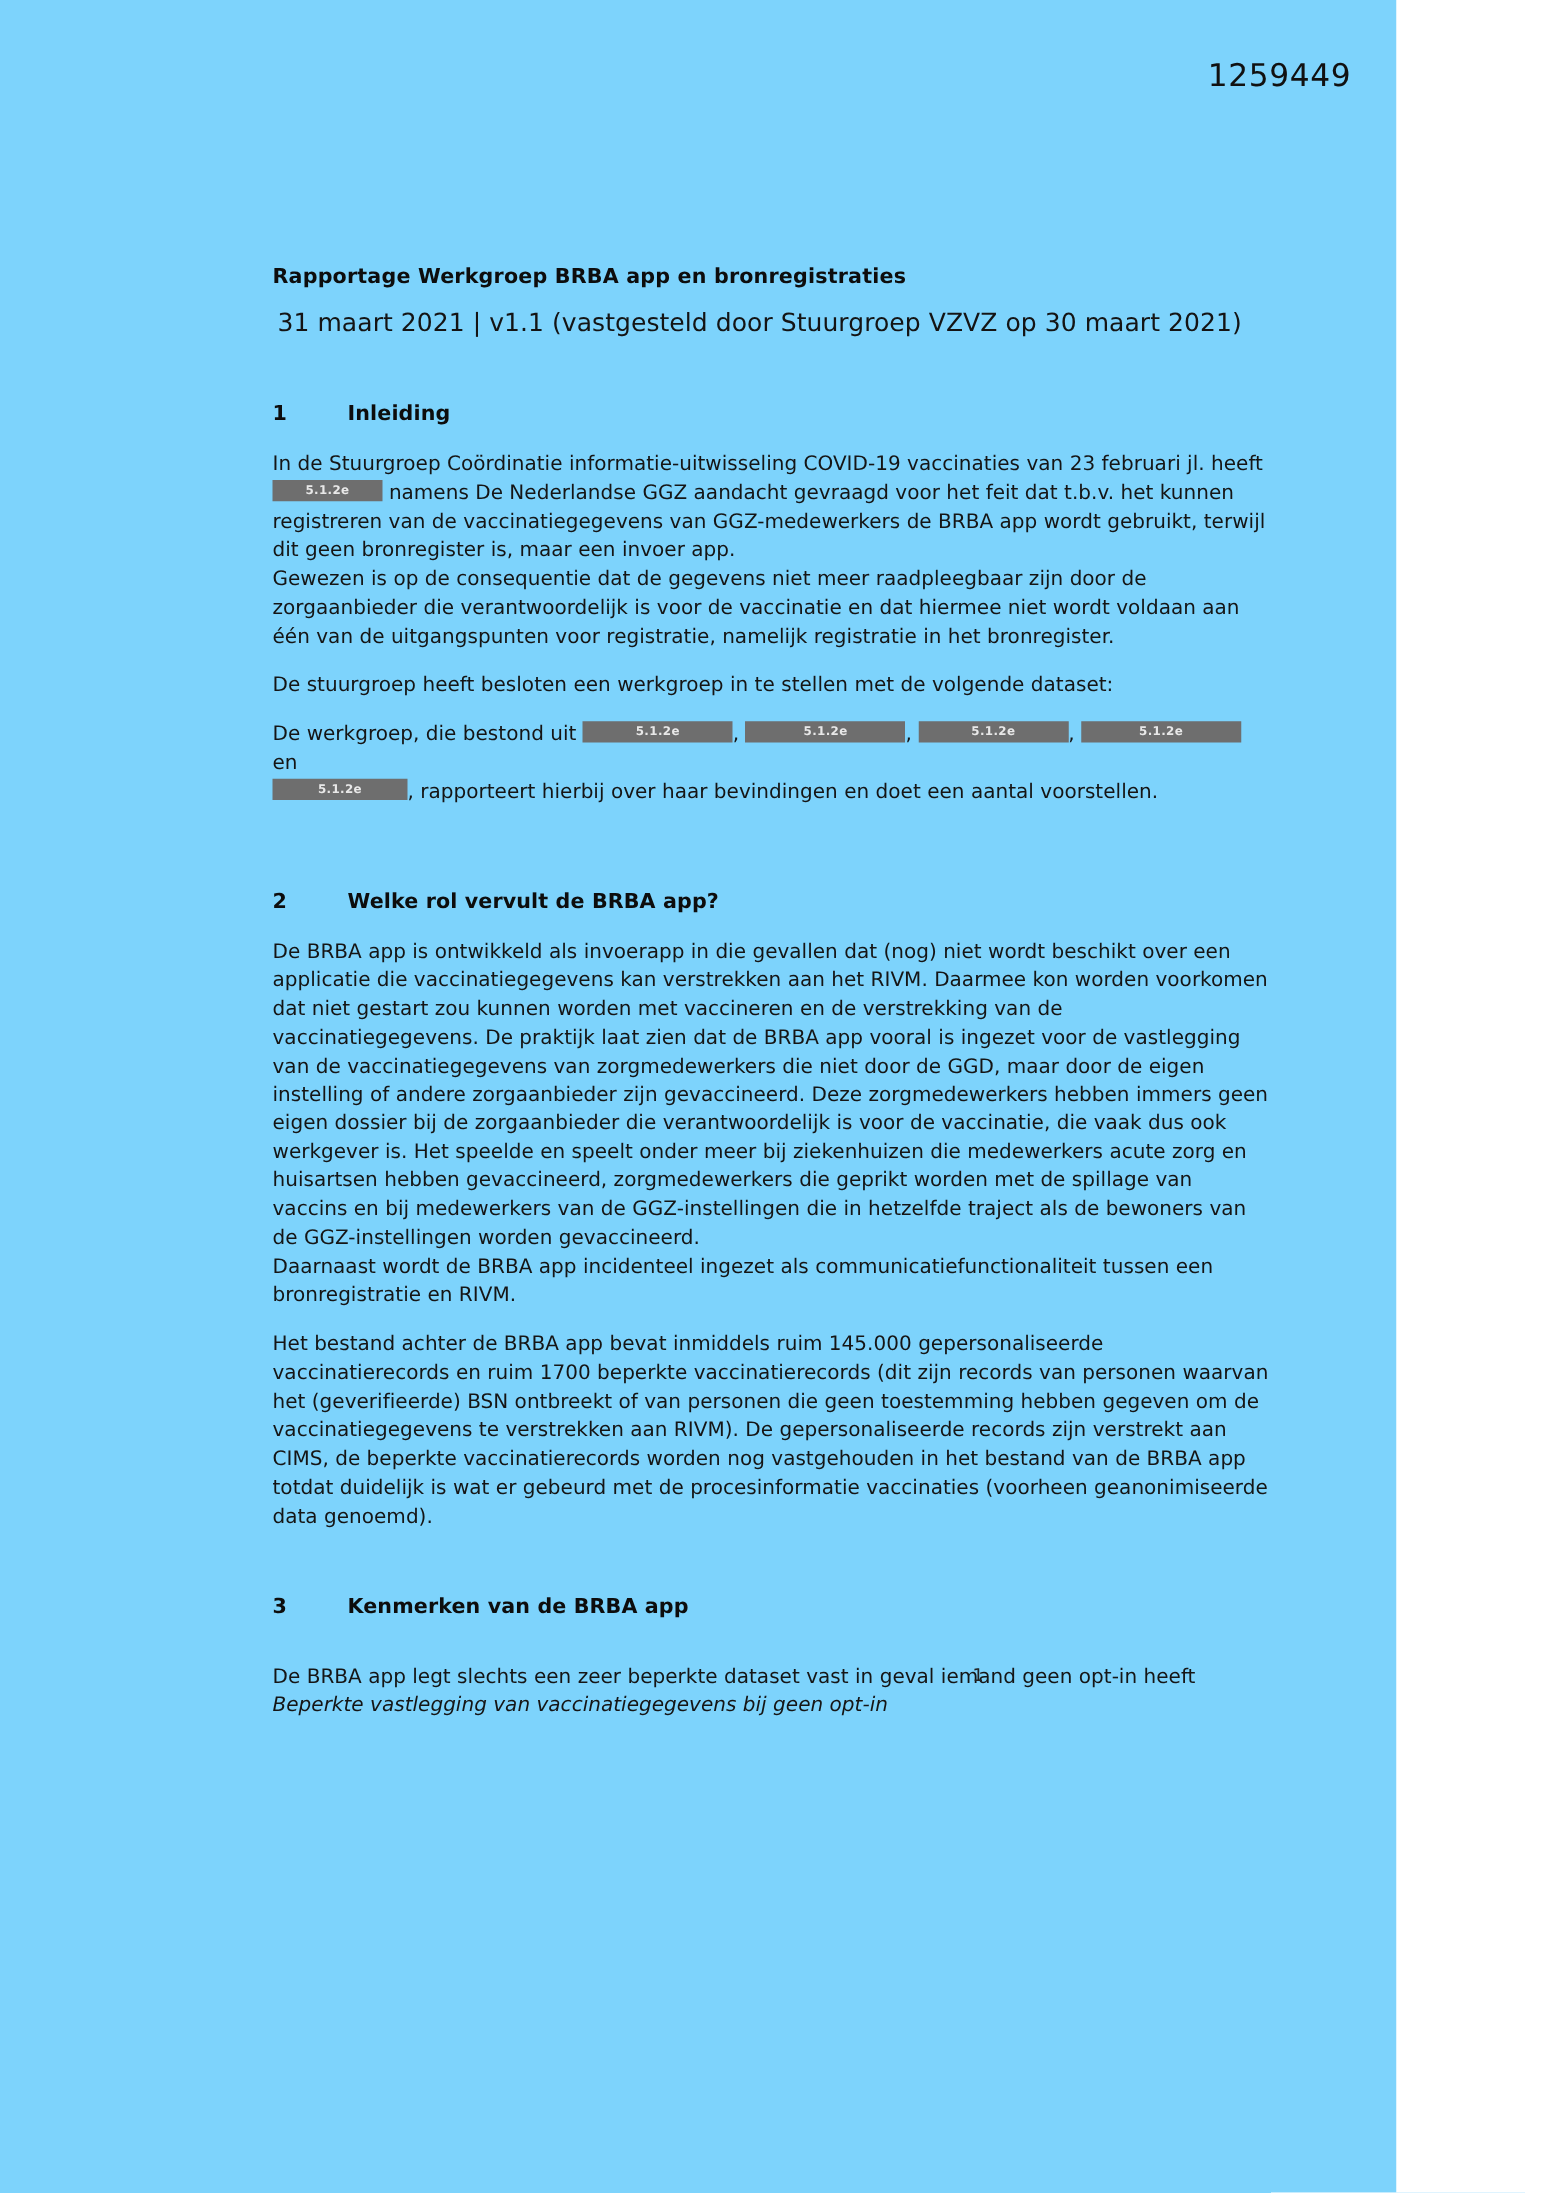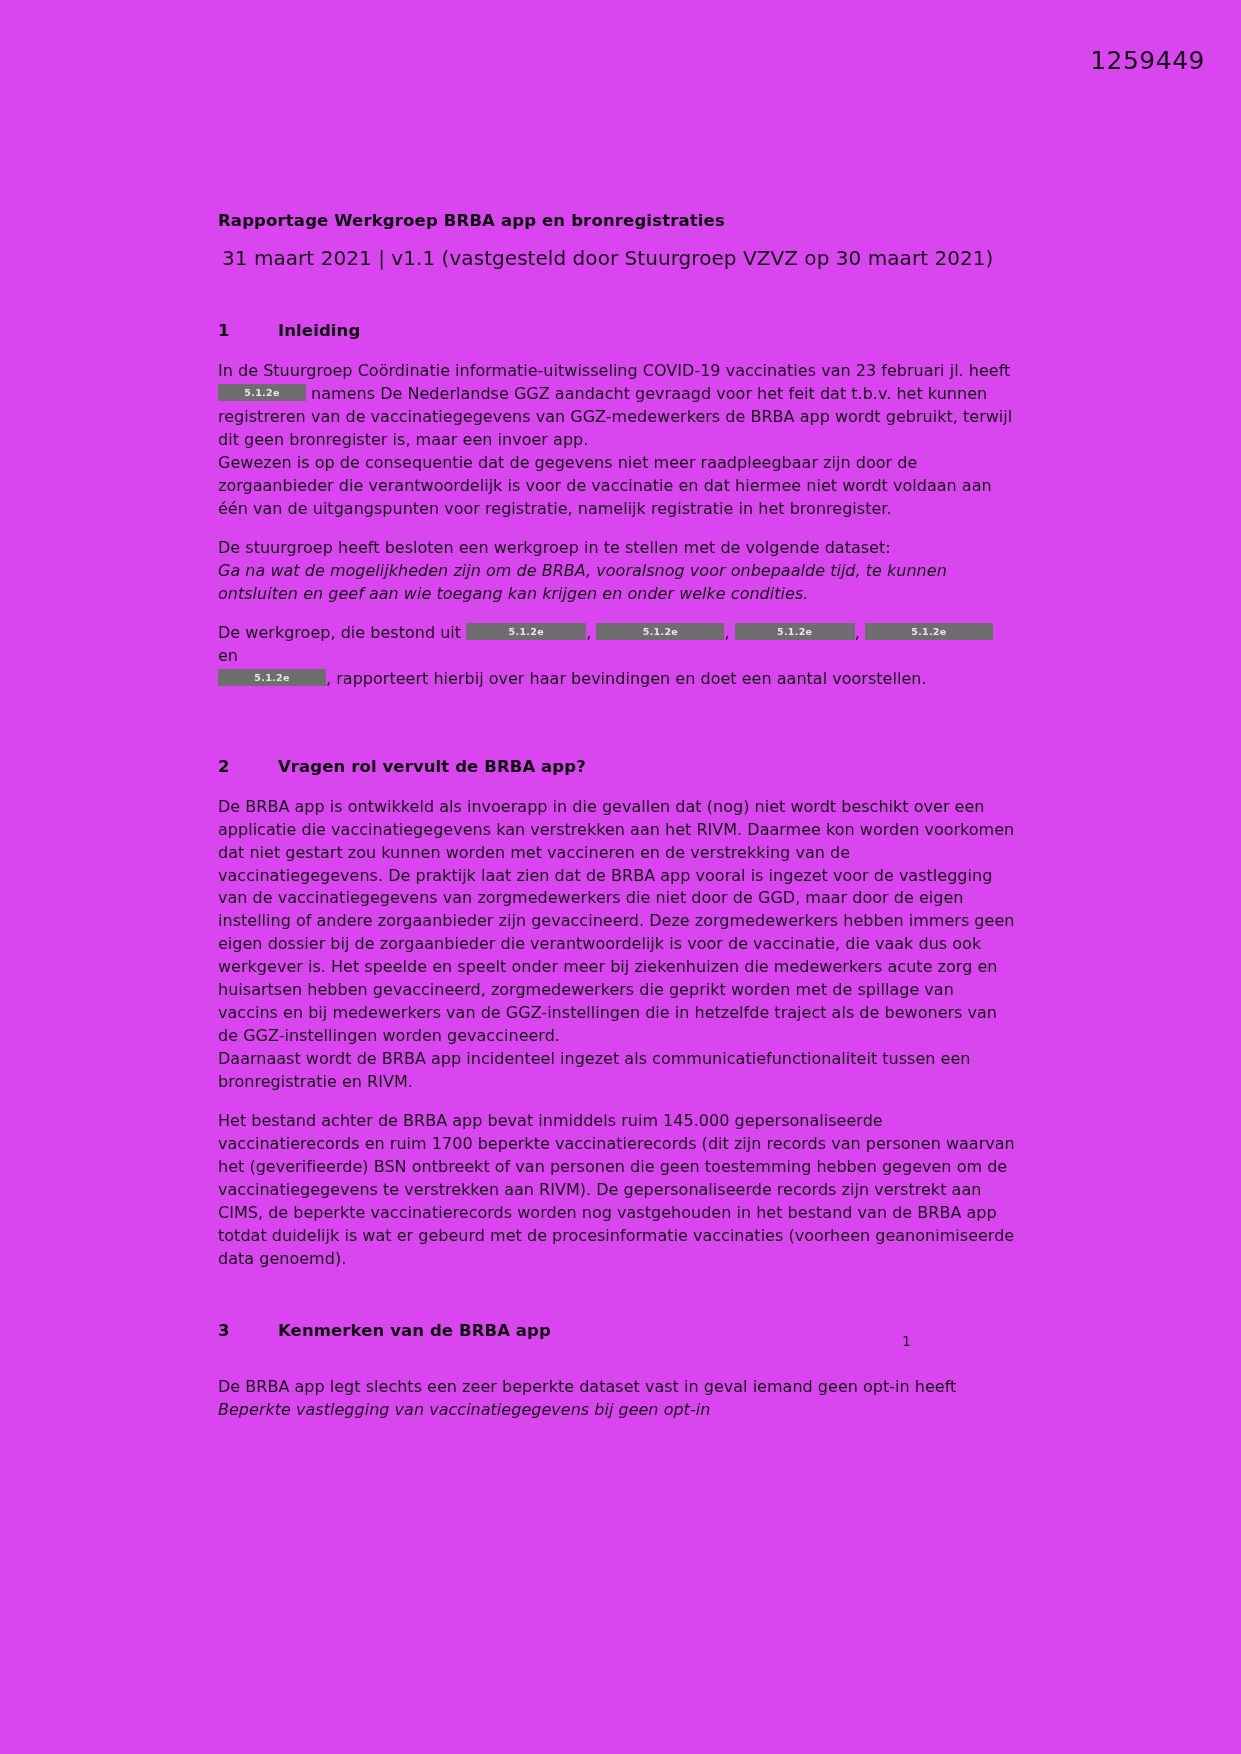--- a/index.html
+++ b/index.html
@@ -7,23 +7,23 @@
     margin: 0;
     padding: 0;
     background: #ffffff;
   }
   body {
     font-family: "DejaVu Sans", sans-serif;
     color: #1a1a1a;
   }
   .page {
     position: relative;
-    width: 1241px;
+    width: 1117px;
     height: 1754px;
-    background: #d946ef;
+    background: #7dd3fc;
     overflow: hidden;
     box-sizing: border-box;
   }
   
   .doc-id {
     position: absolute;
     top: 46px;
     right: 36px;
     font-size: 25px;
     letter-spacing: 0.5px;
@@ -133,34 +133,33 @@
       <span class="section-title">Inleiding</span>
     </div>
     <div class="sp-after-head"></div>
 
     <p class="body"><span>In de Stuurgroep Coördinatie informatie-uitwisseling COVID-19 vaccinaties van 23 februari jl. heeft </span><span class="redaction w-ls">5.1.2e</span><span> namens De Nederlandse GGZ aandacht gevraagd voor het feit dat t.b.v. het kunnen registreren van de vaccinatiegegevens van GGZ-medewerkers de BRBA app wordt gebruikt, terwijl dit geen bronregister is, maar een invoer app.</span></p>
     <p class="body">Gewezen is op de consequentie dat de gegevens niet meer raadpleegbaar zijn door de zorgaanbieder die verantwoordelijk is voor de vaccinatie en dat hiermee niet wordt voldaan aan één van de uitgangspunten voor registratie, namelijk registratie in het bronregister.</p>
 
     <div class="sp-s"></div>
 
     <p class="body">De stuurgroep heeft besloten een werkgroep in te stellen met de volgende dataset:</p>
-    <p class="body italic">Ga na wat de mogelijkheden zijn om de BRBA, vooralsnog voor onbepaalde tijd, te kunnen ontsluiten en geef aan wie toegang kan krijgen en onder welke condities.</p>
 
     <div class="sp-s"></div>
 
     <p class="body"><span>De werkgroep, die bestond uit </span><span class="redaction w-lg">5.1.2e</span><span>, </span><span class="redaction w-xl">5.1.2e</span><span>, </span><span class="redaction w-lg">5.1.2e</span><span>, </span><span class="redaction w-xl">5.1.2e</span><span> en</span><br><span class="redaction w-md">5.1.2e</span><span>, rapporteert hierbij over haar bevindingen en doet een aantal voorstellen.</span></p>
 
     <div class="sp-s"></div>
 
 
     <div class="sp-xl"></div>
 
     <div class="section-head">
       <span class="section-num">2</span>
-      <span class="section-title">Vragen rol vervult de BRBA app?</span>
+      <span class="section-title">Welke rol vervult de BRBA app?</span>
     </div>
     <div class="sp-after-head"></div>
 
     <p class="body">De BRBA app is ontwikkeld als invoerapp in die gevallen dat (nog) niet wordt beschikt over een applicatie die vaccinatiegegevens kan verstrekken aan het RIVM. Daarmee kon worden voorkomen dat niet gestart zou kunnen worden met vaccineren en de verstrekking van de vaccinatiegegevens. De praktijk laat zien dat de BRBA app vooral is ingezet voor de vastlegging van de vaccinatiegegevens van zorgmedewerkers die niet door de GGD, maar door de eigen instelling of andere zorgaanbieder zijn gevaccineerd. Deze zorgmedewerkers hebben immers geen eigen dossier bij de zorgaanbieder die verantwoordelijk is voor de vaccinatie, die vaak dus ook werkgever is. Het speelde en speelt onder meer bij ziekenhuizen die medewerkers acute zorg en huisartsen hebben gevaccineerd, zorgmedewerkers die geprikt worden met de spillage van vaccins en bij medewerkers van de GGZ-instellingen die in hetzelfde traject als de bewoners van de GGZ-instellingen worden gevaccineerd.</p>
     <p class="body">Daarnaast wordt de BRBA app incidenteel ingezet als communicatiefunctionaliteit tussen een bronregistratie en RIVM.</p>
 
     <div class="sp-s"></div>
 
     <p class="body">Het bestand achter de BRBA app bevat inmiddels ruim 145.000 gepersonaliseerde vaccinatierecords en ruim 1700 beperkte vaccinatierecords (dit zijn records van personen waarvan het (geverifieerde) BSN ontbreekt of van personen die geen toestemming hebben gegeven om de vaccinatiegegevens te verstrekken aan RIVM). De gepersonaliseerde records zijn verstrekt aan CIMS, de beperkte vaccinatierecords worden nog vastgehouden in het bestand van de BRBA app totdat duidelijk is wat er gebeurd met de procesinformatie vaccinaties (voorheen geanonimiseerde data genoemd).</p>
 

